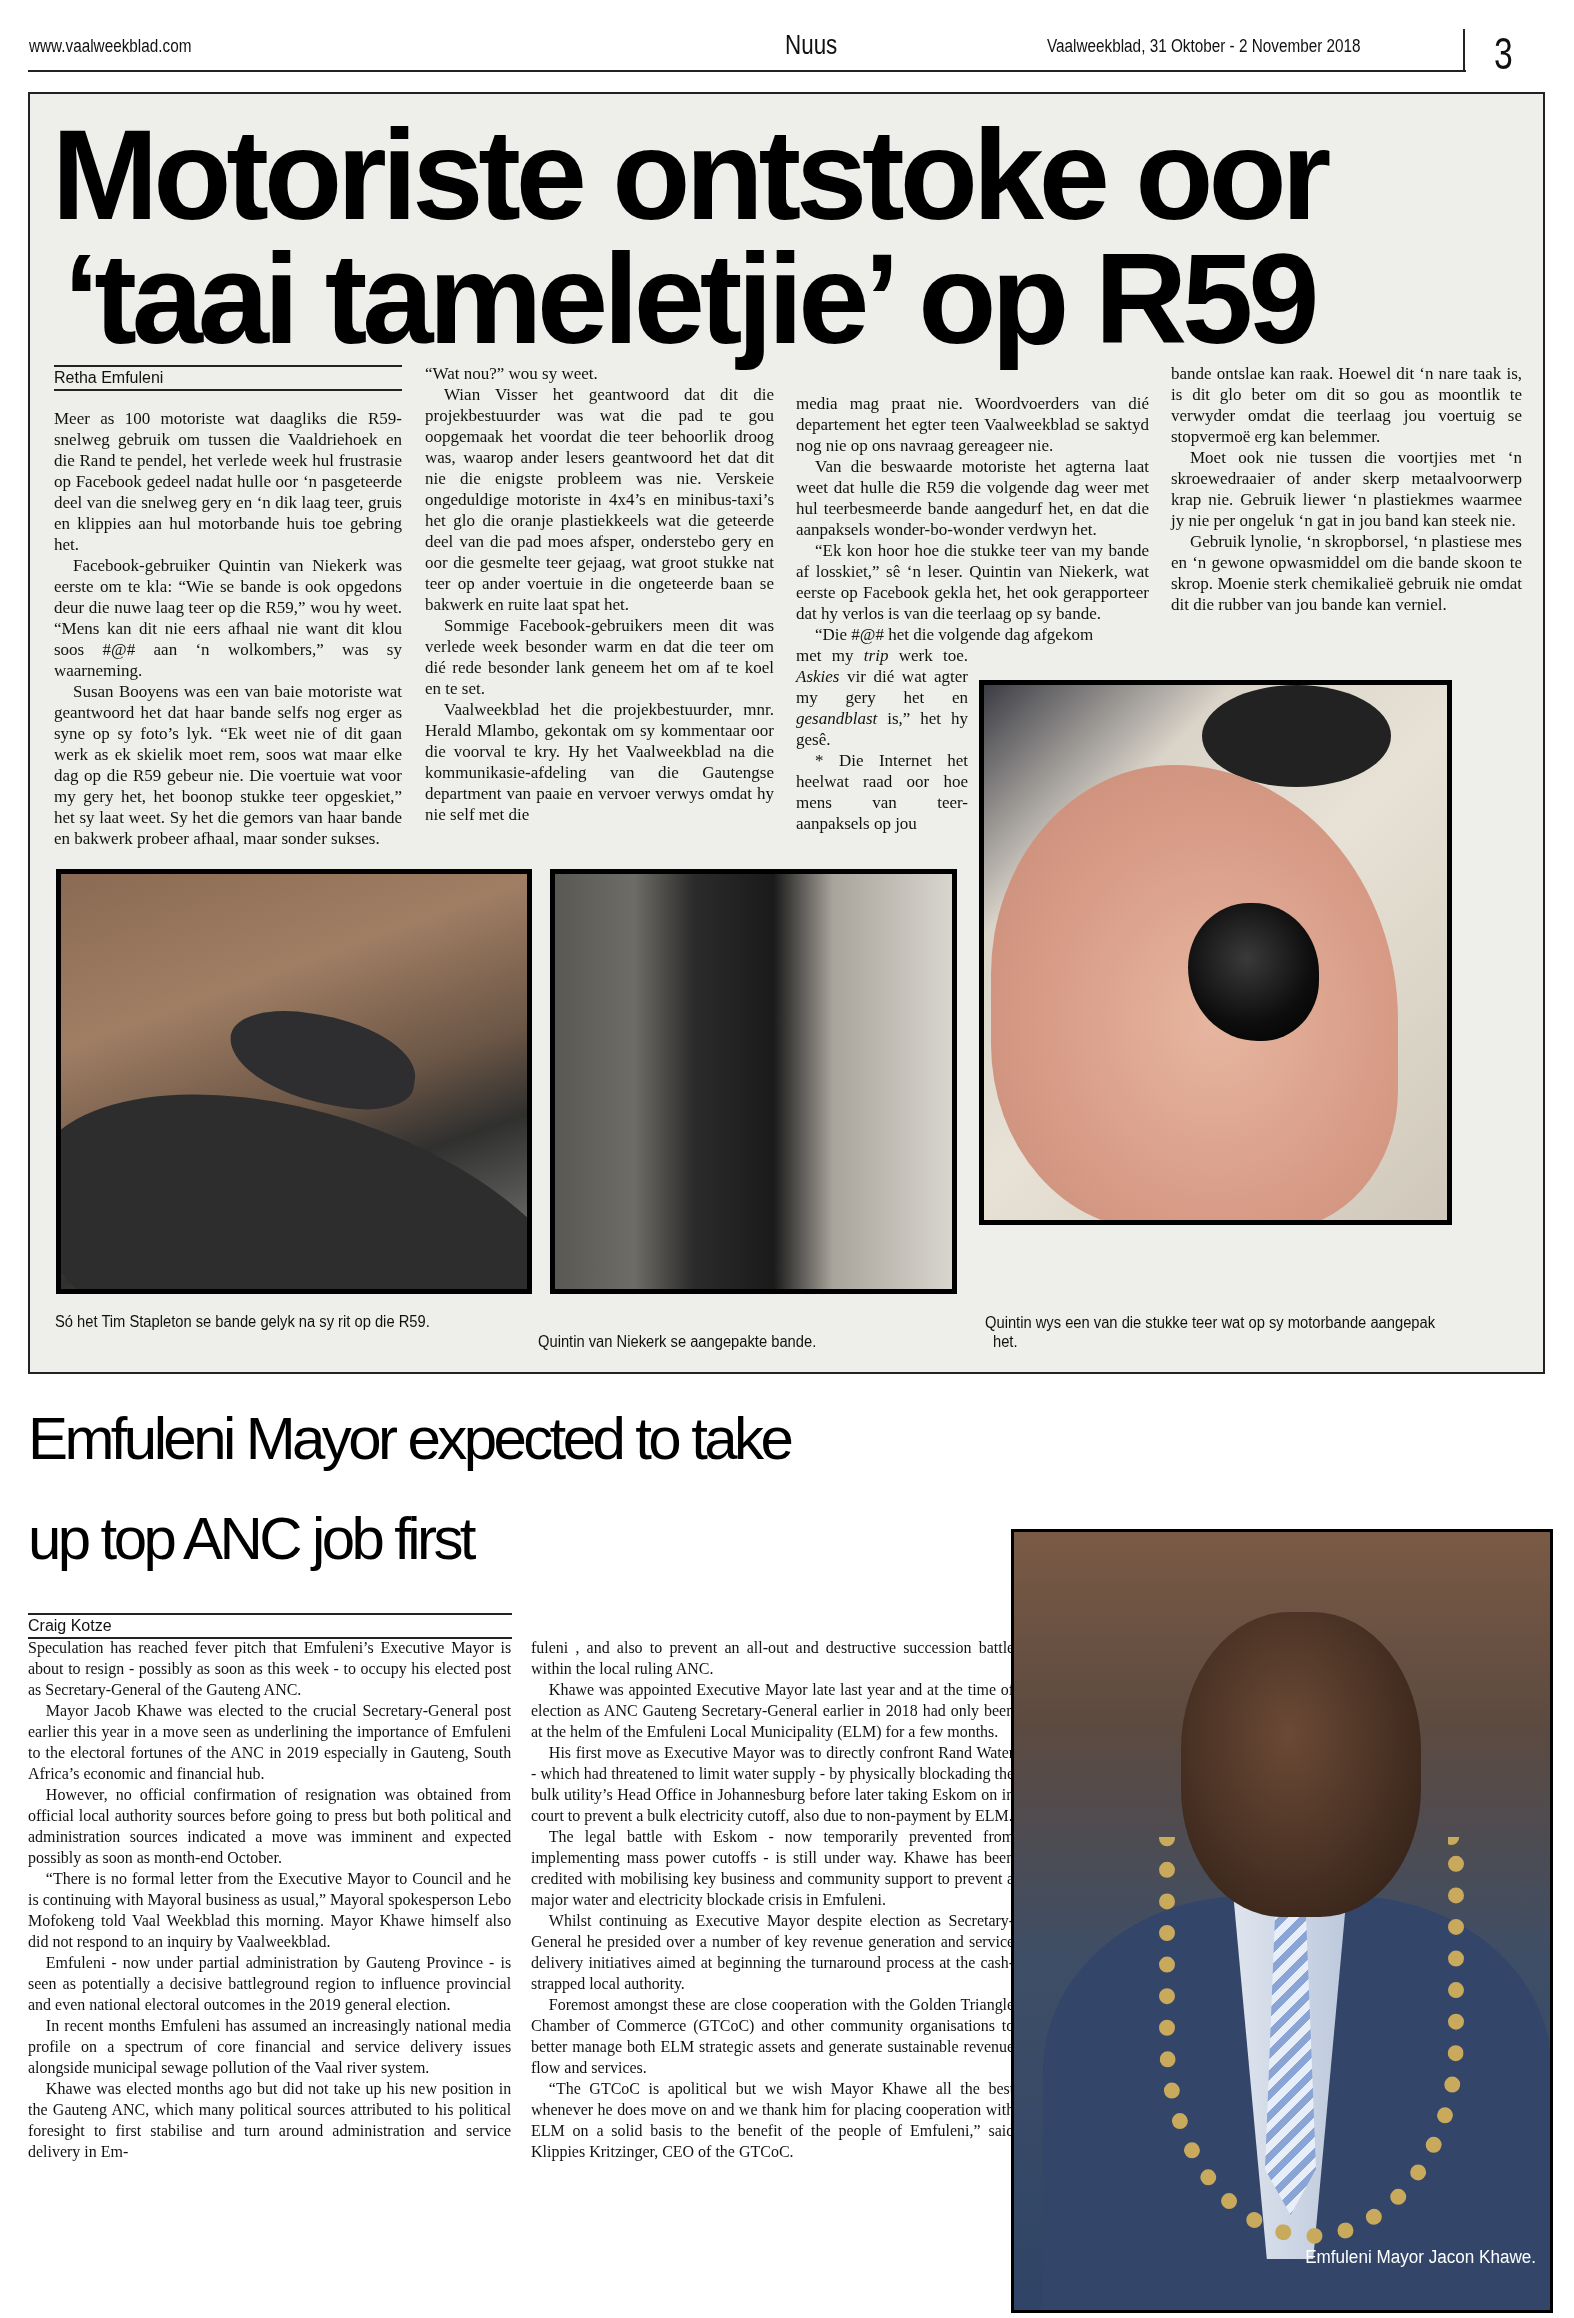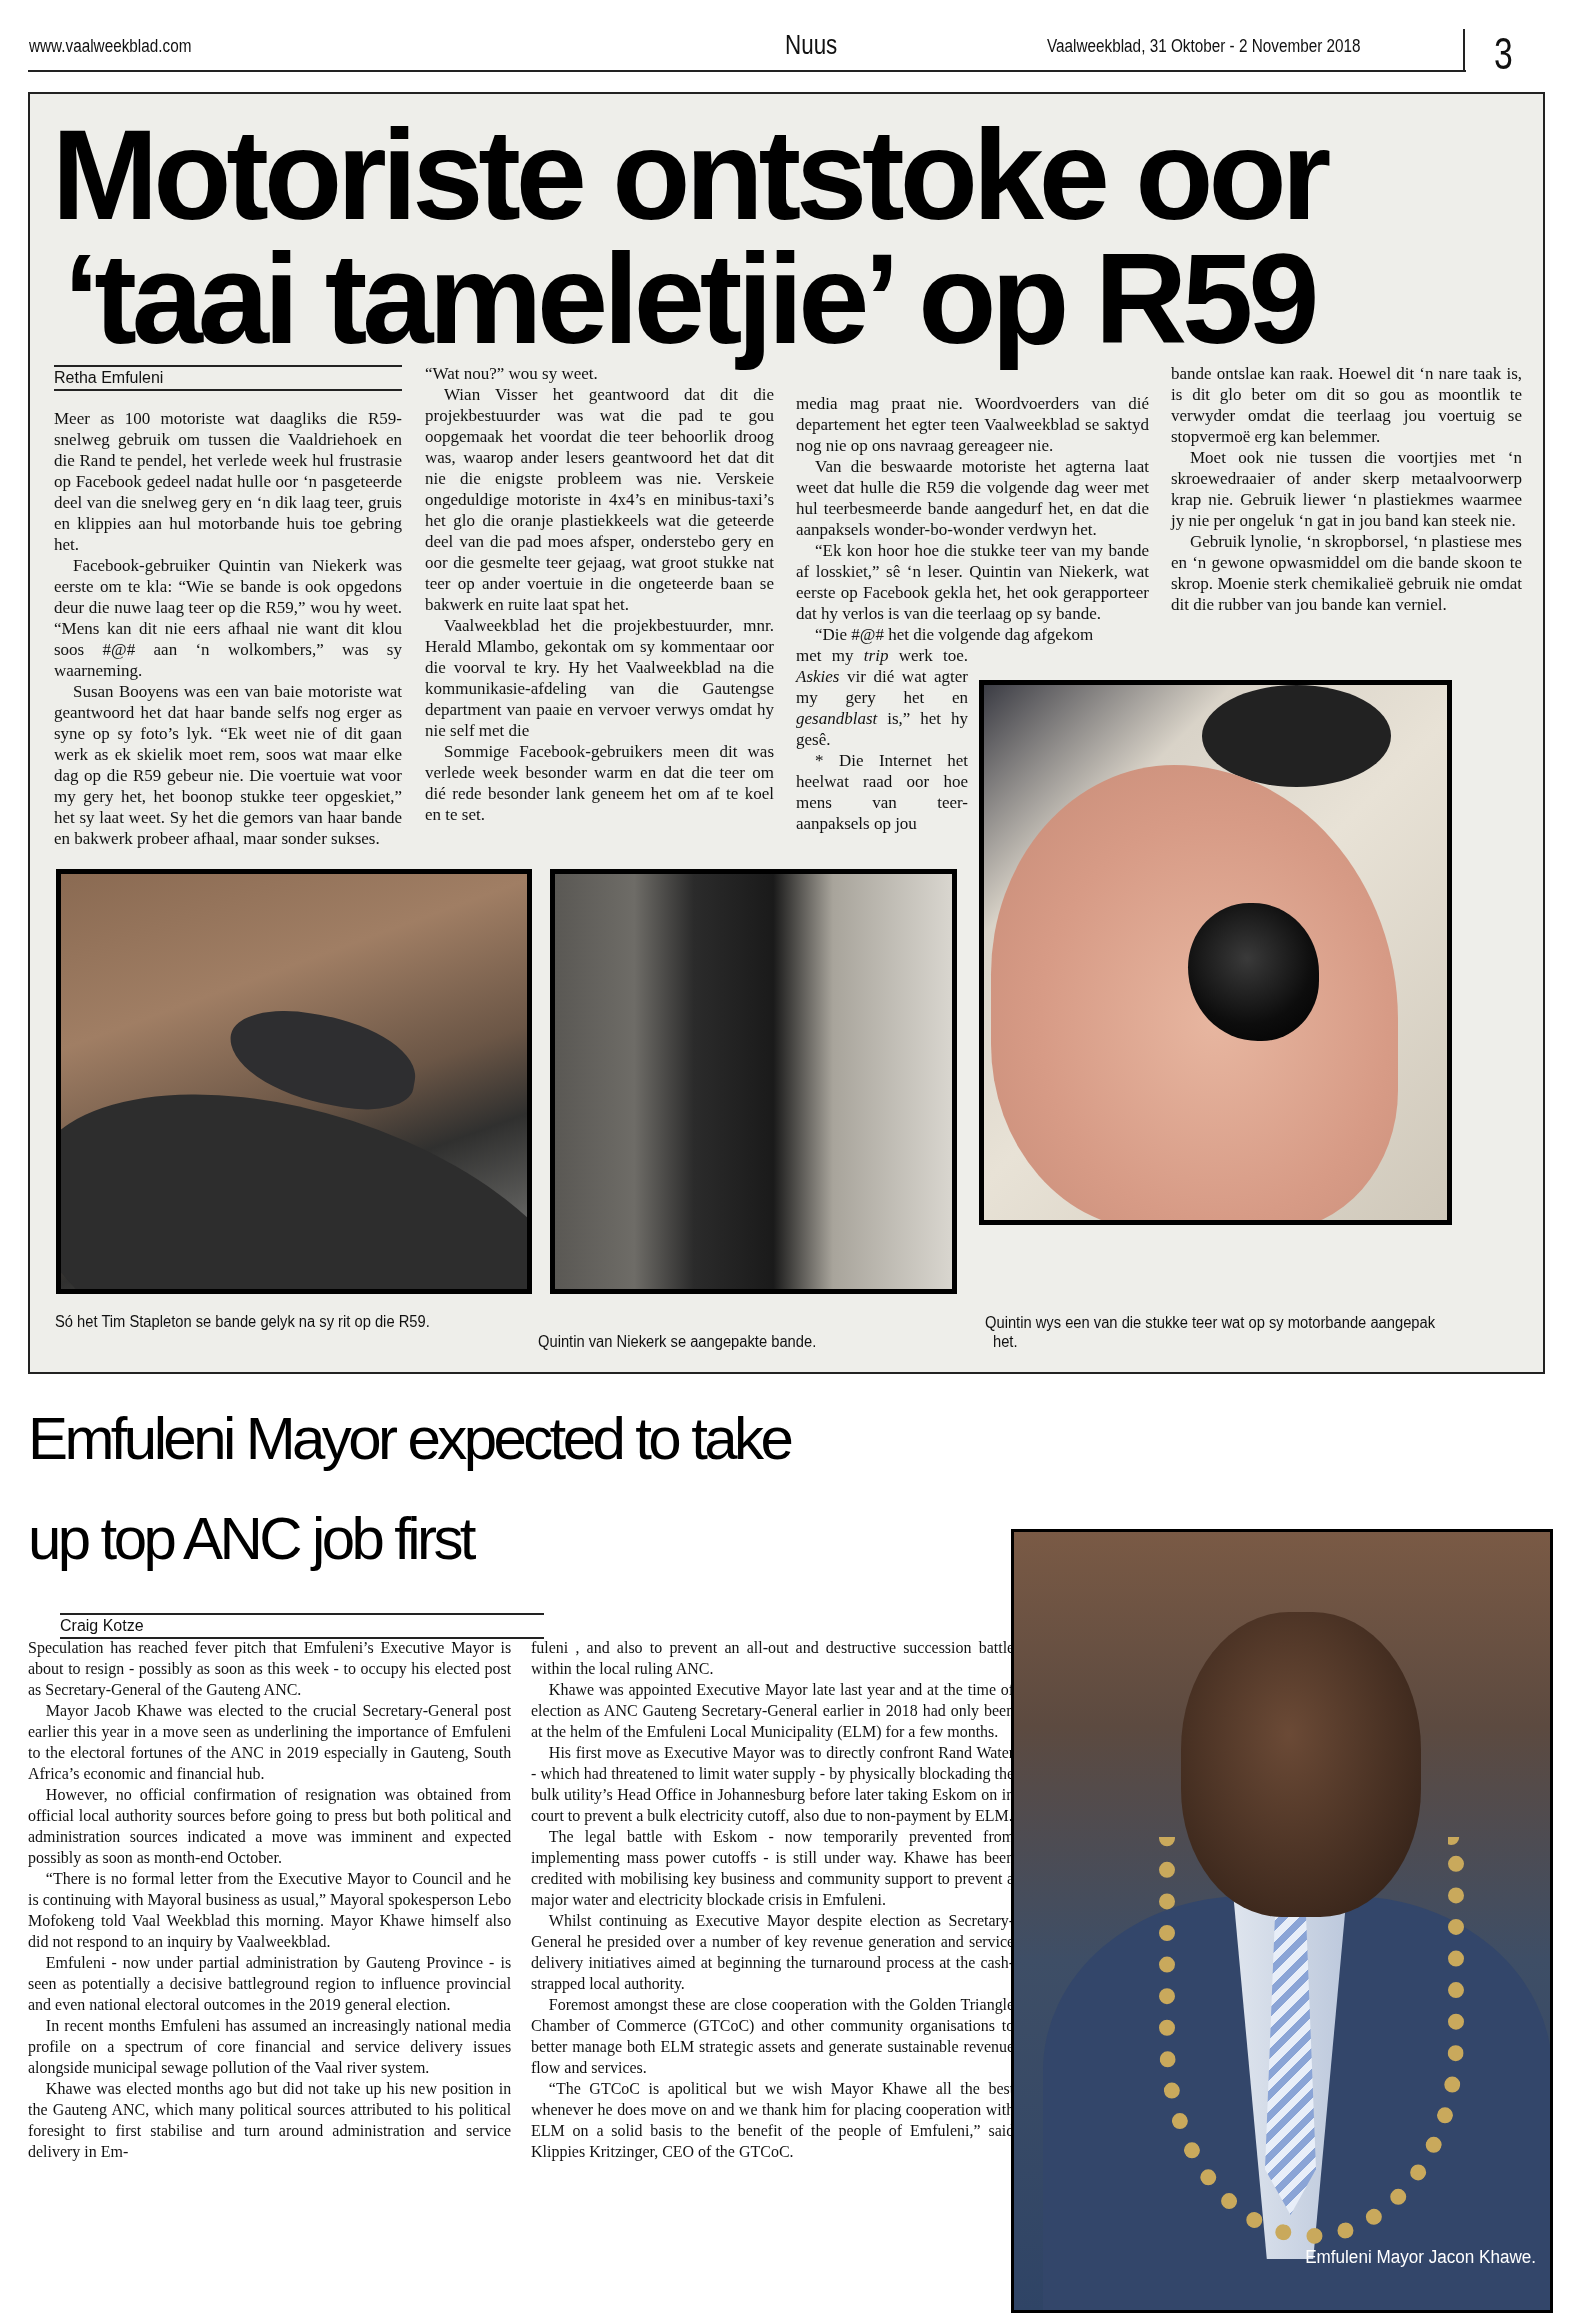--- a/index.html
+++ b/index.html
@@ -40,21 +40,21 @@
   .ph3 .tarball { position:absolute; left:204px; top:218px; width:131px; height:138px; background:radial-gradient(circle at 45% 40%,#3a3a3a 0%,#0d0d0d 60%,#000 100%); border-radius:48% 52% 45% 55%; }
   .ph3 .wheel { position:absolute; left:218px; top:0px; width:189px; height:102px; border-radius:50%; background:#222; }
   .cap { font-family:"Liberation Sans", sans-serif; font-size:16px; line-height:19px; transform:scaleX(0.92); transform-origin:left; white-space:nowrap; }
   .cap1 { left:55px; top:1312px; }
   .cap2 { left:538px; top:1332px; }
   .cap3 { left:985px; top:1313px; }
   .cap3b { left:993px; top:1332px; }
 
   
   .headline2 { left:28px; top:1389px; width:1527px; font-family:"Liberation Sans", sans-serif; font-weight:normal; font-size:60px; line-height:100px; letter-spacing:-3.6px; color:#000; }
-  .byline2-box { left:28px; top:1613px; width:484px; border-top:2.2px solid #222; border-bottom:2.2px solid #222; height:22px;margin-left:32px; }
+  .byline2-box { left:28px; top:1613px; width:484px; border-top:2.2px solid #222; border-bottom:2.2px solid #222; height:22px; }
   .col2 { font-size:17px; line-height:21px; text-align:justify; transform:scaleX(0.94); transform-origin:left top; }
   .col2 p { margin:0; text-indent:19px; }
   .col2 p.noind { text-indent:0; }
   .d1 { left:28px; top:1637px; width:514px; }
   .d2 { left:531px; top:1614px; width:514px; }
   .ph4 { left:1011px; top:1529px; width:536px; height:778px; border:3.6px solid #000; }
   .ph4 .in { width:100%; height:100%; position:relative; overflow:hidden; background:linear-gradient(180deg,#7a5a45 0%,#5c4a40 25%,#3e4e66 55%,#2f4466 100%); }
   .ph4 .head { position:absolute; left:167px; top:80px; width:240px; height:305px; border-radius:45% 45% 42% 42%; background:radial-gradient(ellipse at 45% 40%,#6b4a36 0%,#3f2a1e 70%,#2b1c14 100%); }
   .ph4 .suit { position:absolute; left:29px; top:364px; width:509px; height:436px; border-radius:40% 40% 0 0; background:#33466a; }
   .ph4 .shirt { position:absolute; left:218px; top:349px; width:116px; height:378px; background:linear-gradient(90deg,#dfe5ee,#bcc8dc); clip-path:polygon(0 0,100% 0,70% 100%,30% 100%); }
@@ -82,22 +82,22 @@
 </div>
 
 <div class="abs col c1">
   <p class="noind">Meer as 100 motoriste wat daagliks die R59-snelweg gebruik om tussen die Vaaldriehoek en die Rand te pendel, het verlede week hul frustrasie op Facebook gedeel nadat hulle oor ‘n pasgeteerde deel van die snelweg gery en ‘n dik laag teer, gruis en klippies aan hul motorbande huis toe gebring het.</p>
   <p>Facebook-gebruiker Quintin van Niekerk was eerste om te kla: “Wie se bande is ook opgedons deur die nuwe laag teer op die R59,” wou hy weet. “Mens kan dit nie eers afhaal nie want dit klou soos #@# aan ‘n wolkombers,” was sy waarneming.</p>
   <p>Susan Booyens was een van baie motoriste wat geantwoord het dat haar bande selfs nog erger as syne op sy foto’s lyk. “Ek weet nie of dit gaan werk as ek skielik moet rem, soos wat maar elke dag op die R59 gebeur nie. Die voertuie wat voor my gery het, het boonop stukke teer opgeskiet,” het sy laat weet. Sy het die gemors van haar bande en bakwerk probeer afhaal, maar sonder sukses.</p>
 </div>
 <div class="abs col c2">
   <p class="noind">“Wat nou?” wou sy weet.</p>
   <p>Wian Visser het geantwoord dat dit die projekbestuurder was wat die pad te gou oopgemaak het voordat die teer behoorlik droog was, waarop ander lesers geantwoord het dat dit nie die enigste probleem was nie. Verskeie ongeduldige motoriste in 4x4’s en minibus-taxi’s het glo die oranje plastiekkeels wat die geteerde deel van die pad moes afsper, onderstebo gery en oor die gesmelte teer gejaag, wat groot stukke nat teer op ander voertuie in die ongeteerde baan se bakwerk en ruite laat spat het.</p>
+  <p>Sommige Facebook-gebruikers meen dit was verlede week besonder warm en dat die teer om dié rede besonder lank geneem het om af te koel en te set.</p>
   <p>Vaalweekblad het die projekbestuurder, mnr. Herald Mlambo, gekontak om sy kommentaar oor die voorval te kry. Hy het Vaalweekblad na die kommunikasie-afdeling van die Gautengse department van paaie en vervoer verwys omdat hy nie self met die</p>
-  <p>Sommige Facebook-gebruikers meen dit was verlede week besonder warm en dat die teer om dié rede besonder lank geneem het om af te koel en te set.</p>
 </div>
 <div class="abs col c3">
   <p class="noind">media mag praat nie. Woordvoerders van dié departement het egter teen Vaalweekblad se saktyd nog nie op ons navraag gereageer nie.</p>
   <p>Van die beswaarde motoriste het agterna laat weet dat hulle die R59 die volgende dag weer met hul teerbesmeerde bande aangedurf het, en dat die aanpaksels wonder-bo-wonder verdwyn het.</p>
   <p>“Ek kon hoor hoe die stukke teer van my bande af losskiet,” sê ‘n leser. Quintin van Niekerk, wat eerste op Facebook gekla het, het ook gerapporteer dat hy verlos is van die teerlaag op sy bande.</p>
   <p>“Die #@# het die volgende dag afgekom</p>
   <div class="c3b">
     <p class="noind"><span>met my </span><i>trip</i><span> werk toe. </span><i>Askies</i><span> vir dié wat agter my gery het en </span><i>gesandblast</i><span> is,” het hy gesê.</span></p>
     <p>* Die Internet het heelwat raad oor hoe mens van teer-aanpaksels op jou</p>
   </div>

